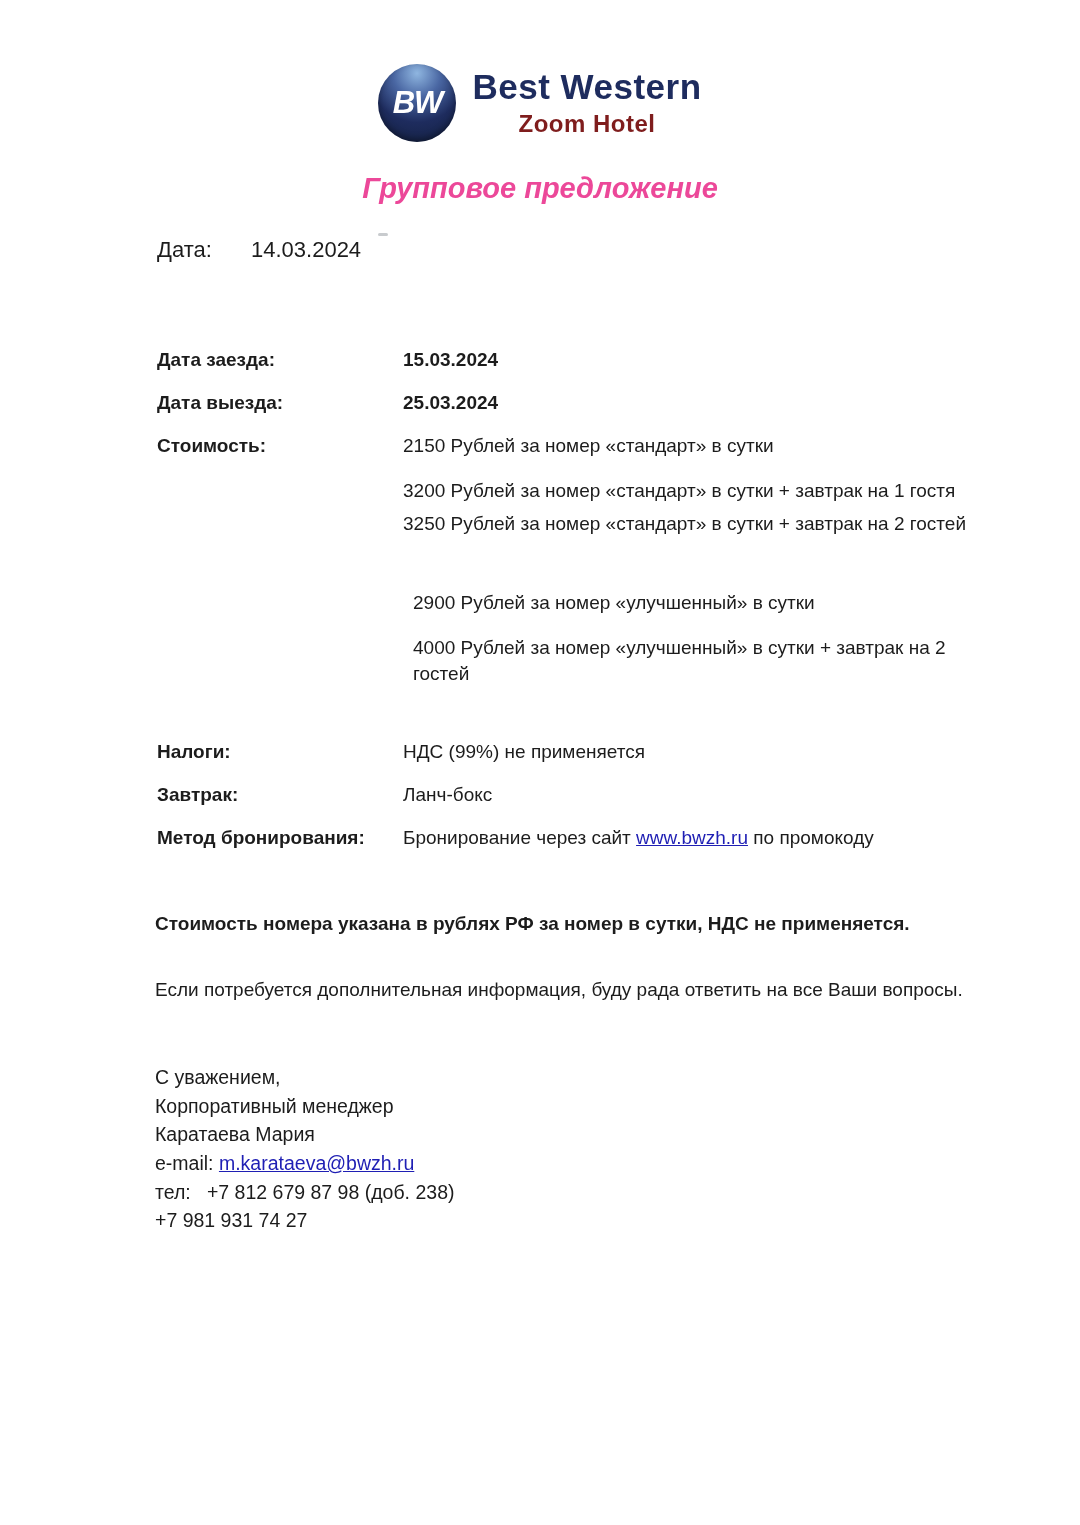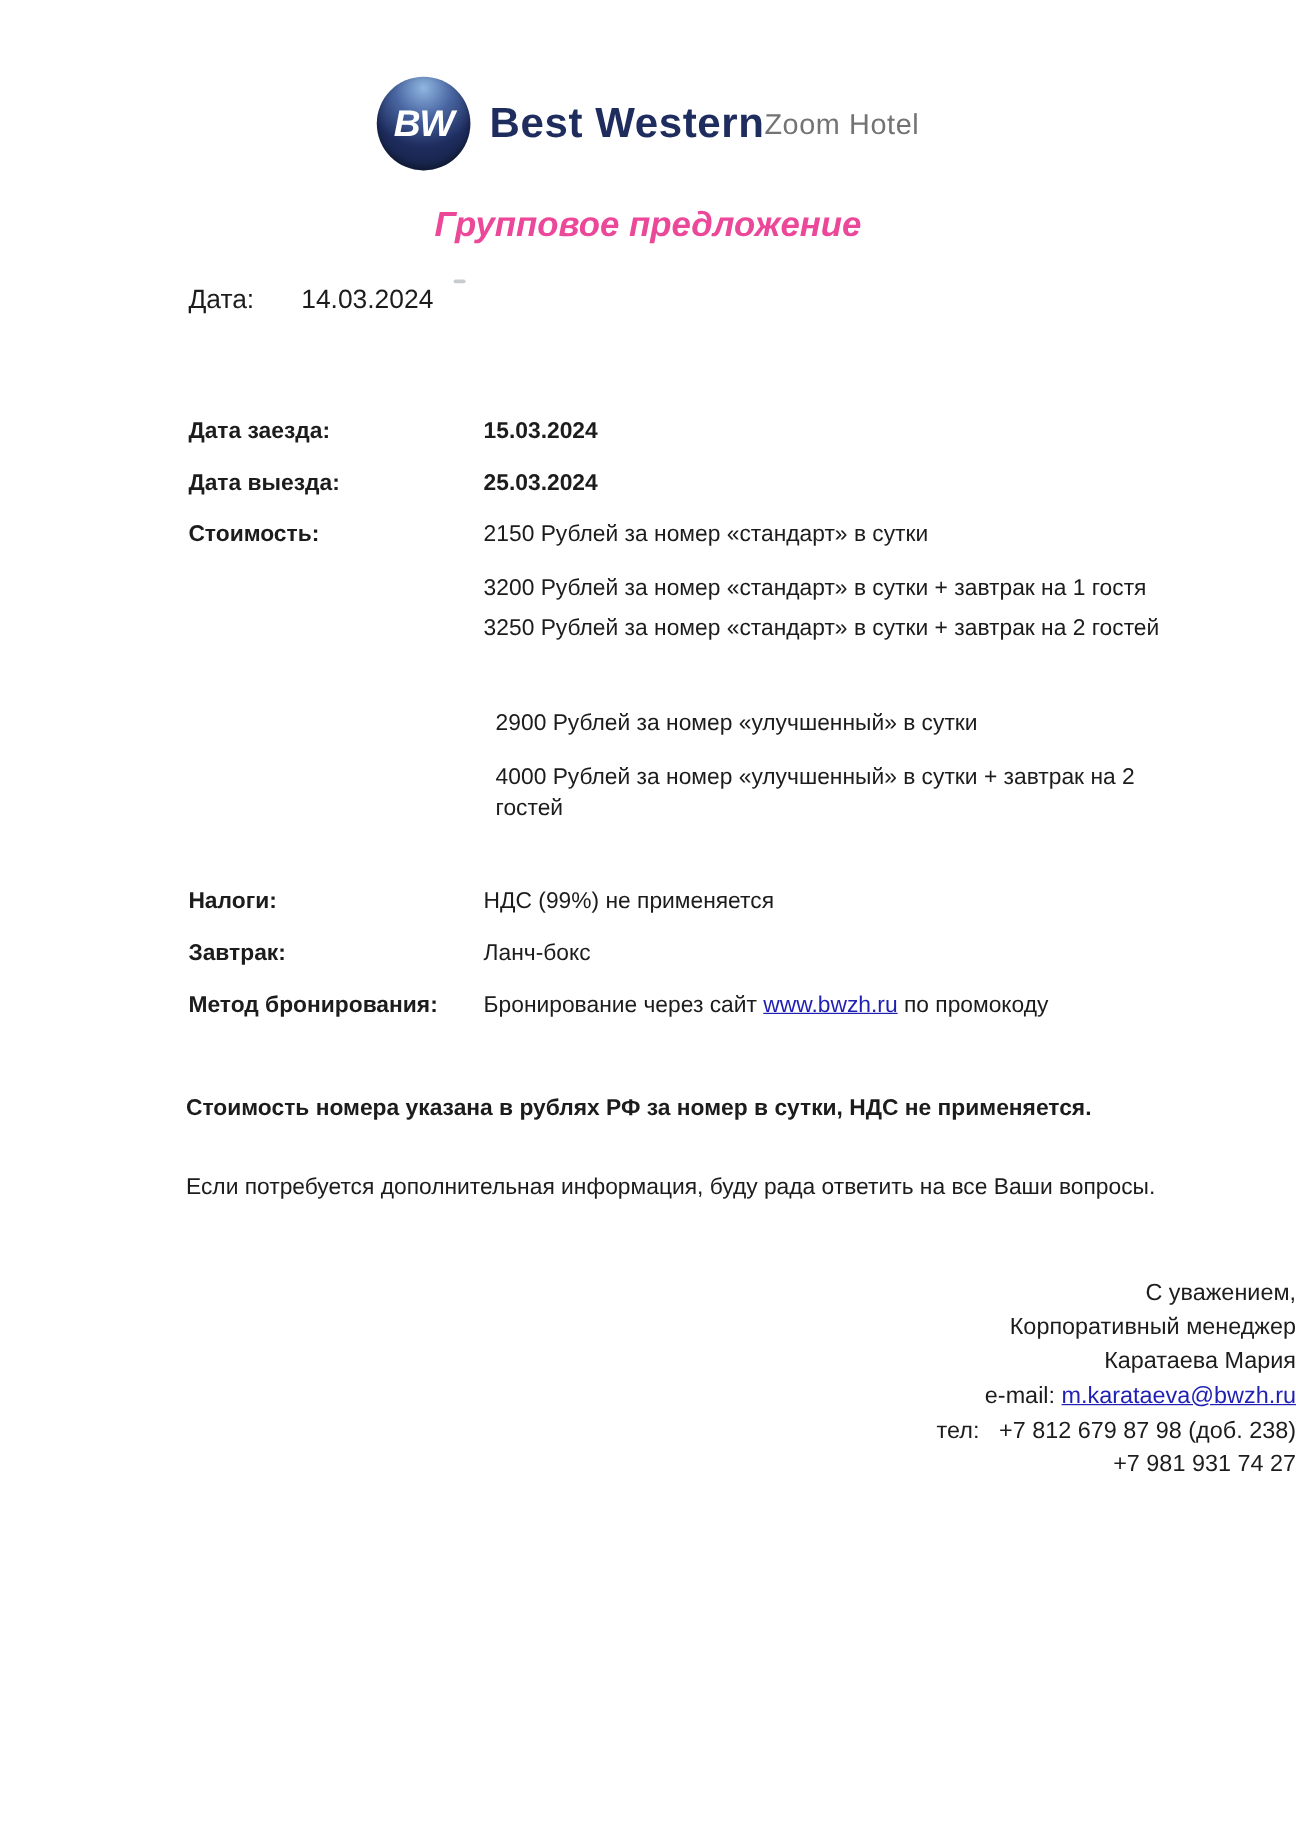--- a/index.html
+++ b/index.html
@@ -15,23 +15,23 @@
 
   
   .logo { margin:64px auto 0; display:flex; align-items:center; justify-content:center; gap:16px; width:fit-content; }
   .badge {
     width:78px; height:78px; border-radius:50%;
     background: radial-gradient(circle at 50% 12%, #8fb6e0 0%, #4a67a3 30%, #1e2c5e 62%, #13203f 100%);
     display:flex; align-items:center; justify-content:center;
     color:#ffffff; font-weight:bold; font-style:italic; font-size:31px; letter-spacing:-1px;
     box-shadow: inset 0 -3px 6px rgba(0,0,0,.35);
   }
-  .brandcol { display:flex; flex-direction:row; align-items:center; }
+  .brandcol { display:flex; flex-direction:column; align-items:center; }
   .brand { font-size:35px; font-weight:bold; color:#1e2c5e; letter-spacing:.5px; line-height:1.1; }
-  .subbrand { font-size:24px; font-weight:normal; color:#737373; margin-top:3px; letter-spacing:.5px; }
+  .subbrand { font-size:24px; font-weight:bold; color:#7f1d1d; margin-top:3px; letter-spacing:.5px; }
 
   .smudge { position:absolute; left:378px; top:169px; width:10px; height:3px; background:#9aa0a6; opacity:.55; border-radius:2px; }
 
   
   .title { text-align:center; margin-top:30px; font-size:29px; font-weight:bold; font-style:italic; color:#ec4899; }
   .date-line { display:flex; margin:32px 0 0 157px; font-size:22px; line-height:26px; }
   .date-line .lbl { width:94px; flex-shrink:0; }
 
   
   .details { margin:84px 0 0 157px; font-size:19px; }
@@ -47,21 +47,21 @@
   .mb-gap1 { margin-bottom:53px; }
   .mb-gap2 { margin-bottom:52px; }
 
   a.doclink { color:#1f1fb4; text-decoration:underline; cursor:pointer; }
 
   
   .note-bold { margin:62px 0 0 155px; font-size:19px; font-weight:bold; }
   .note-info { margin:44px 0 0 155px; font-size:19px; }
 
   
-  .signature { margin:62px 0 0 155px; font-size:19.5px; line-height:1.47;text-align:right; }
+  .signature { margin:62px 0 0 155px; font-size:19.5px; line-height:1.47; }
   .signature .line { white-space:pre-wrap; }
 </style>
 </head>
 <body>
 
 <div class="page">
 
   <div class="logo">
     <div class="badge">
       <span>BW</span>

